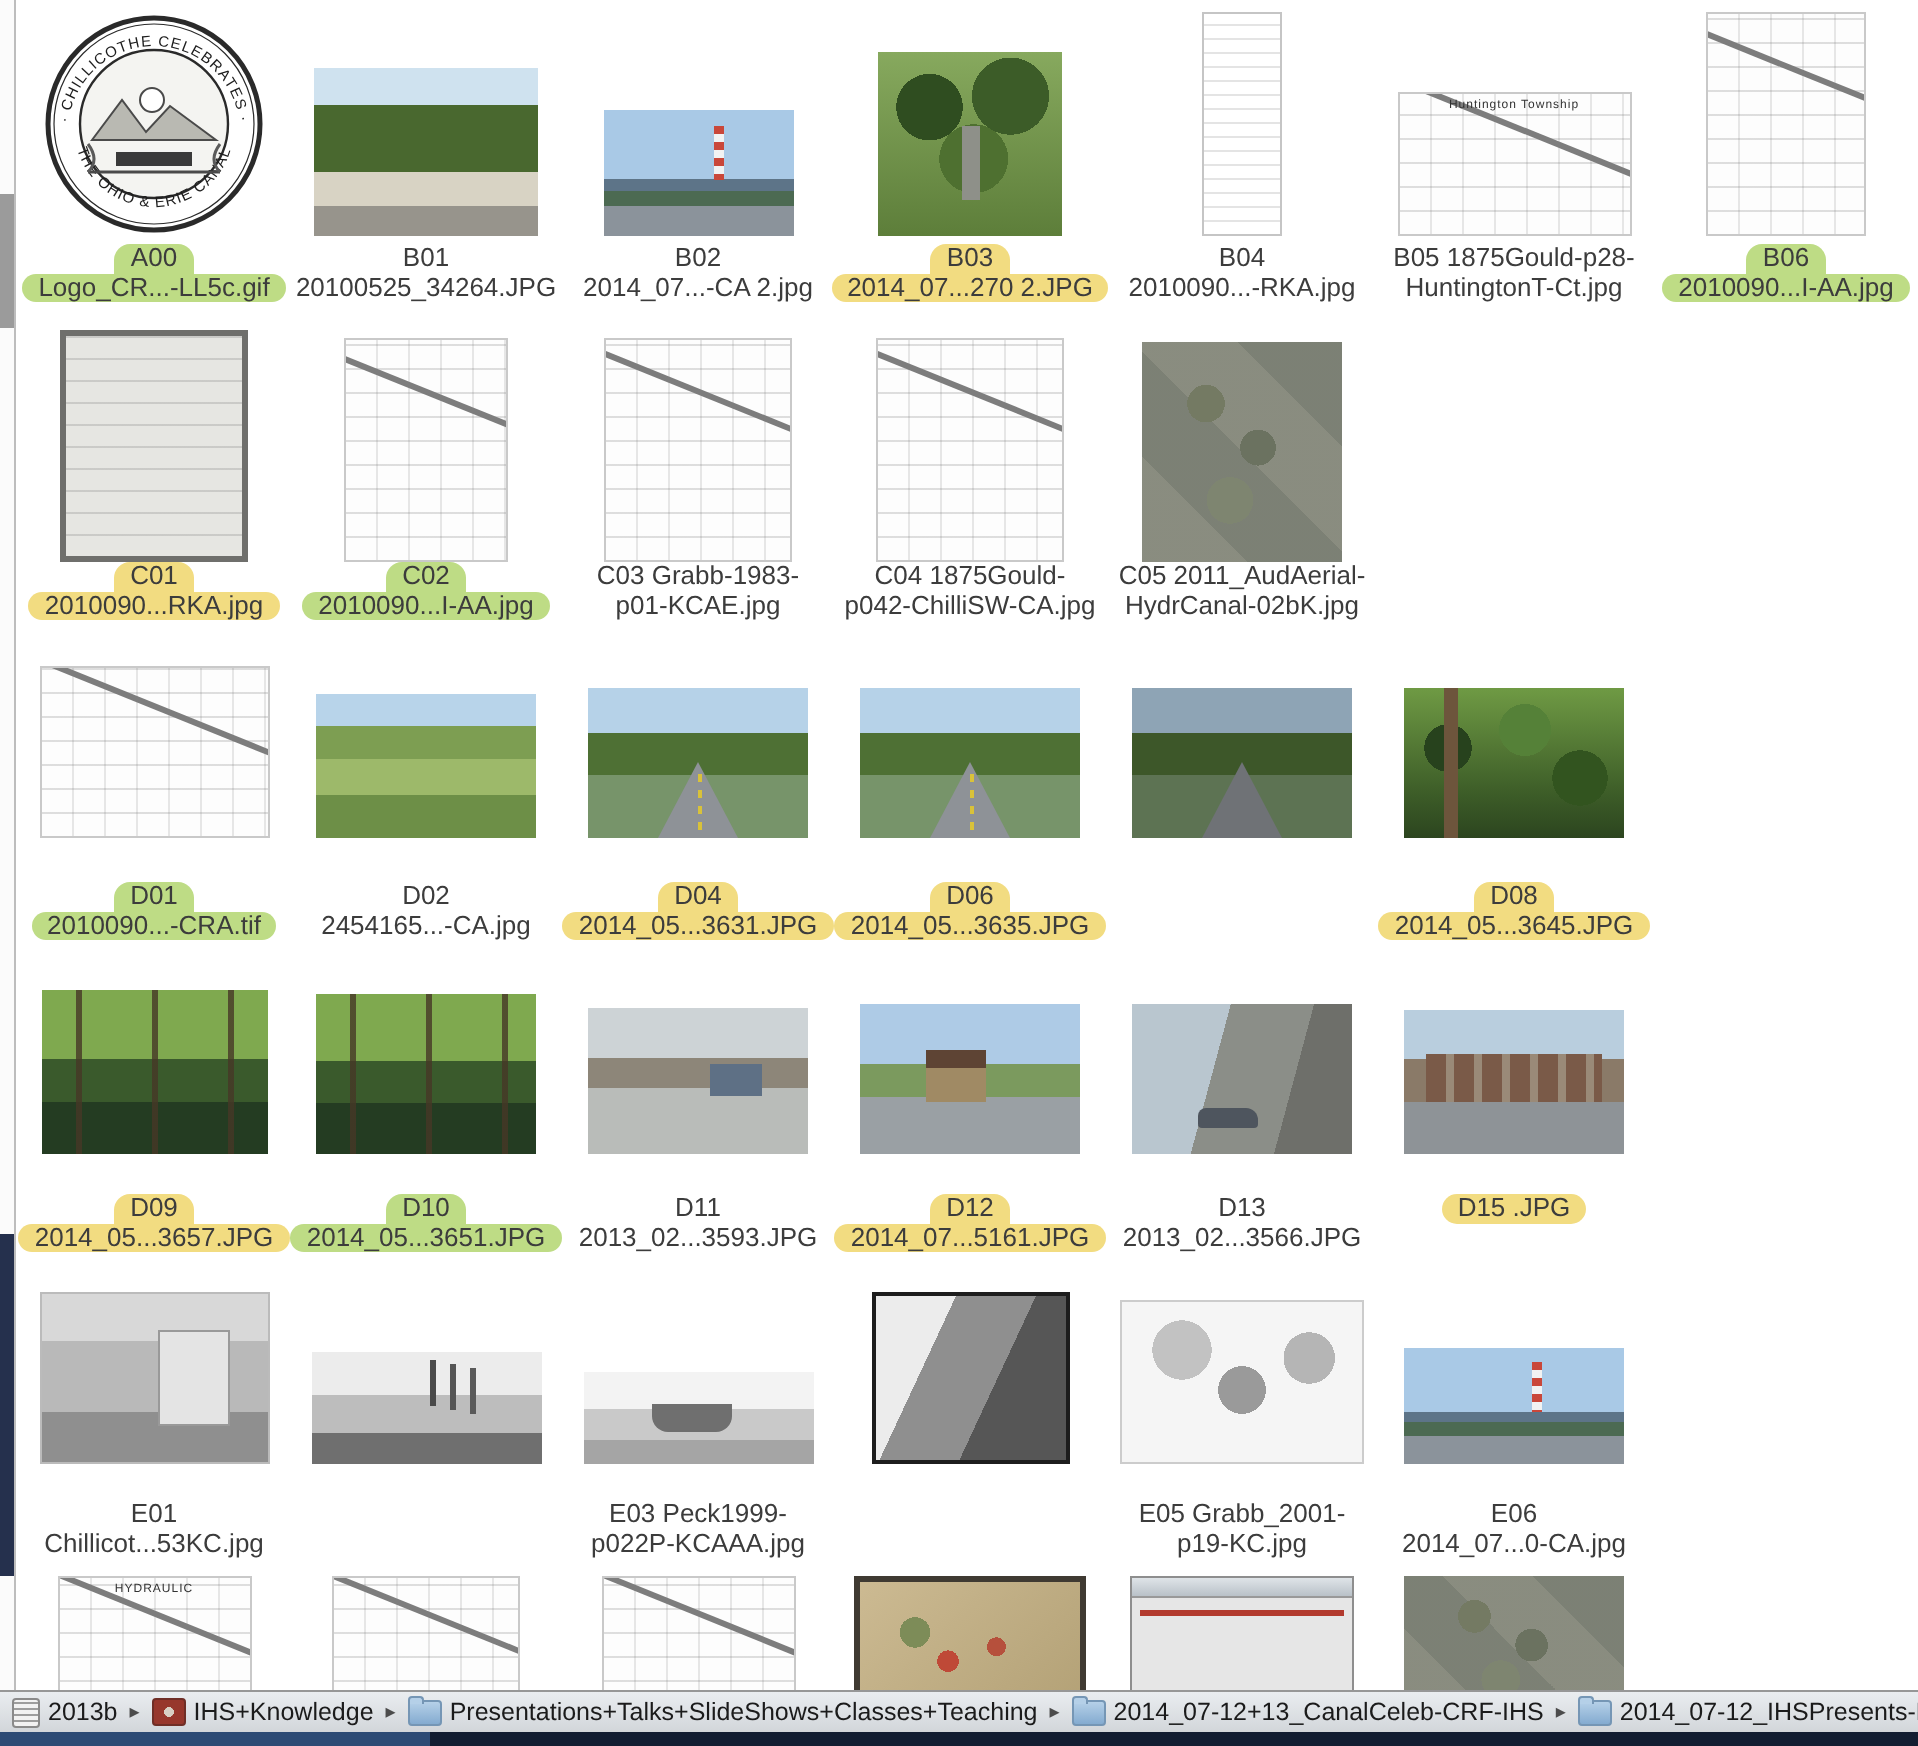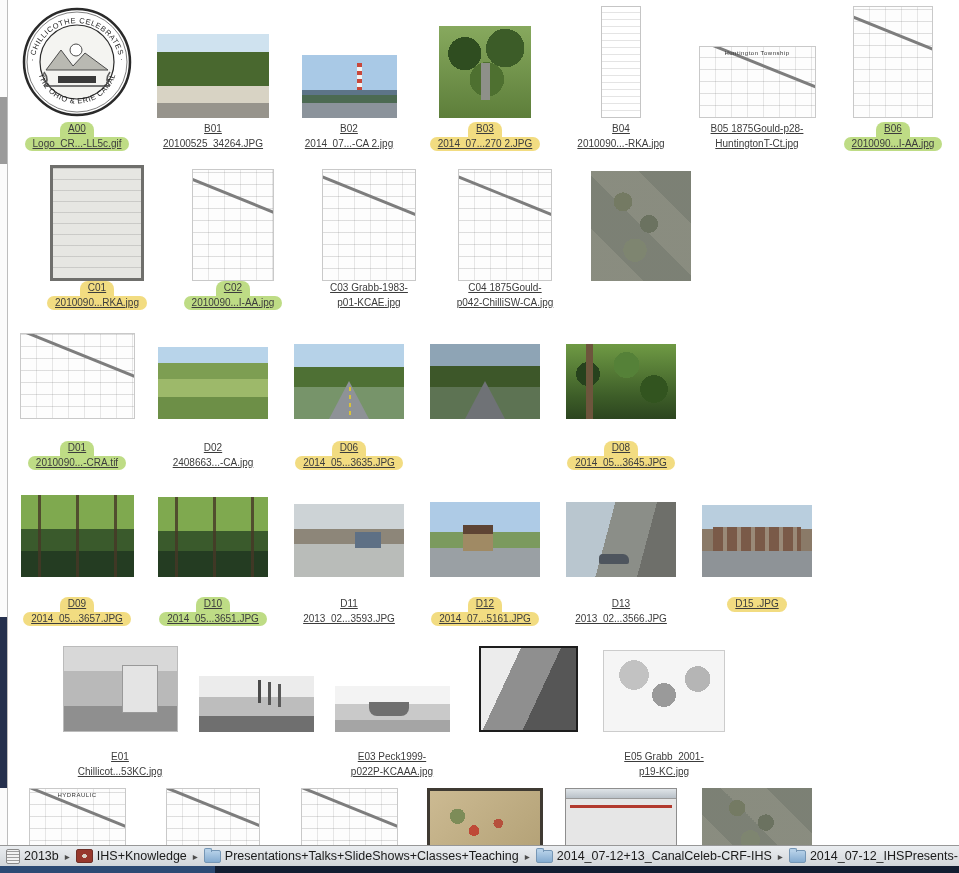--- a/index.html
+++ b/index.html
@@ -15,33 +15,33 @@
   .edge .seg1{position:absolute;top:97px;height:67px;left:0;right:1px;background:#9b9b9b;}
   .edge .seg2{position:absolute;top:617px;height:171px;left:0;right:1px;background:#25304d;}
   .edge:after{content:"";position:absolute;right:0;top:0;height:100%;width:1px;background:#bdbdbd;}
 
   
   #grid{position:absolute;inset:0;z-index:1;}
   .row{position:absolute;left:9px;display:flex;}
   .cell{width:136px;flex:none;display:flex;flex-direction:column;align-items:center;}
   .tb{display:flex;align-items:flex-end;justify-content:center;width:100%;}
   .row1{top:4px;}  .row1 .tb{height:114px;margin-bottom:4px;}
-  .row2{top:168px;padding-left:20px;}.row2 .tb{height:113px;margin-bottom:0;}
+  .row2{top:168px;}.row2 .tb{height:113px;margin-bottom:0;}
   .row3{top:335px;}.row3 .tb{height:84px;margin-bottom:22px;}
   .row4{top:493px;}.row4 .tb{height:84px;margin-bottom:20px;}
-  .row5{top:648px;margin-left:43px;}.row5 .tb{height:84px;margin-bottom:18px;}
+  .row5{top:648px;}.row5 .tb{height:84px;margin-bottom:18px;}
   .row6{top:788px;}.row6 .tb{height:57px;overflow:hidden;align-items:flex-start;}
 
   .thumb{position:relative;flex:none;overflow:hidden;}
   .thumb .note{position:absolute;top:3px;left:0;right:0;text-align:center;
     font-size:6px;letter-spacing:.5px;color:#333;z-index:2;}
 
   
-  .lab{display:flex;flex-direction:column;align-items:center;font-size:10px;
-       line-height:14.5px;color:#3c3c3c;text-align:center;text-decoration:underline;}
+  .lab{display:flex;flex-direction:column;align-items:center;font-size:13px;
+       line-height:14.5px;color:#3c3c3c;text-align:center;}
   .lab span{padding:0 8px;white-space:nowrap;border-radius:8px;}
   .lab.lc-yellow span{background:#f2dc81;}
   .lab.lc-green  span{background:#bedc85;}
   .lab.lc-orange span{background:#f6c488;}
   .lab.lc-yellow .l1.two, .lab.lc-green .l1.two, .lab.lc-orange .l1.two{
     border-radius:8px 8px 0 0;}
 
   
   .t-seal{background:#fff;}
   .t-map{background:#fdfdfd;border:1px solid #c9c9c9;
@@ -270,39 +270,52 @@
         </div>
         <div class="lab">
           <span class="l1 two">C04 1875Gould-</span>
           <span class="l2">p042-ChilliSW-CA.jpg</span>
         </div>
       </div>
       <div class="cell">
         <div class="tb">
           <div class="thumb t-aerial" style="width: 100px; height: 110px;"></div>
         </div>
+        <div class="lab">
+          <span class="l1 two">C05 2011_AudAerial-</span>
+          <span class="l2">HydrCanal-02bK.jpg</span>
+        </div>
       </div>
     </div>
     <div class="row row3">
       <div class="cell">
         <div class="tb">
           <div class="thumb t-map" style="width: 113px; height: 84px;"></div>
         </div>
         <div class="lab lc-green">
           <span class="l1 two">D01</span>
           <span class="l2">2010090...-CRA.tif</span>
         </div>
       </div>
       <div class="cell">
         <div class="tb">
           <div class="thumb t-meadow" style="width: 110px; height: 72px;"></div>
         </div>
         <div class="lab">
           <span class="l1 two">D02</span>
-          <span class="l2">2408663...-CA.jpg</span>
+          <span class="l2">2454165...-CA.jpg</span>
+        </div>
+      </div>
+      <div class="cell">
+        <div class="tb">
+          <div class="thumb t-road" style="width: 110px; height: 75px;"></div>
+        </div>
+        <div class="lab lc-yellow">
+          <span class="l1 two">D04</span>
+          <span class="l2">2014_05...3631.JPG</span>
         </div>
       </div>
       <div class="cell">
         <div class="tb">
           <div class="thumb t-road" style="width: 110px; height: 75px;"></div>
         </div>
         <div class="lab lc-yellow">
           <span class="l1 two">D06</span>
           <span class="l2">2014_05...3635.JPG</span>
         </div>
@@ -406,20 +419,29 @@
           <div class="thumb t-bw4" style="width: 95px; height: 82px;"></div>
         </div>
       </div>
       <div class="cell">
         <div class="tb">
           <div class="thumb t-bw5" style="width: 120px; height: 80px;"></div>
         </div>
         <div class="lab">
           <span class="l1 two">E05 Grabb_2001-</span>
           <span class="l2">p19-KC.jpg</span>
+        </div>
+      </div>
+      <div class="cell">
+        <div class="tb">
+          <div class="thumb t-industrial" style="width: 110px; height: 58px;"></div>
+        </div>
+        <div class="lab">
+          <span class="l1 two">E06</span>
+          <span class="l2">2014_07...0-CA.jpg</span>
         </div>
       </div>
     </div>
     <div class="row row6">
       <div class="cell">
         <div class="tb">
           <div class="thumb t-map" style="width: 95px; height: 75px;">
             <span class="note">HYDRAULIC</span>
           </div>
         </div>

